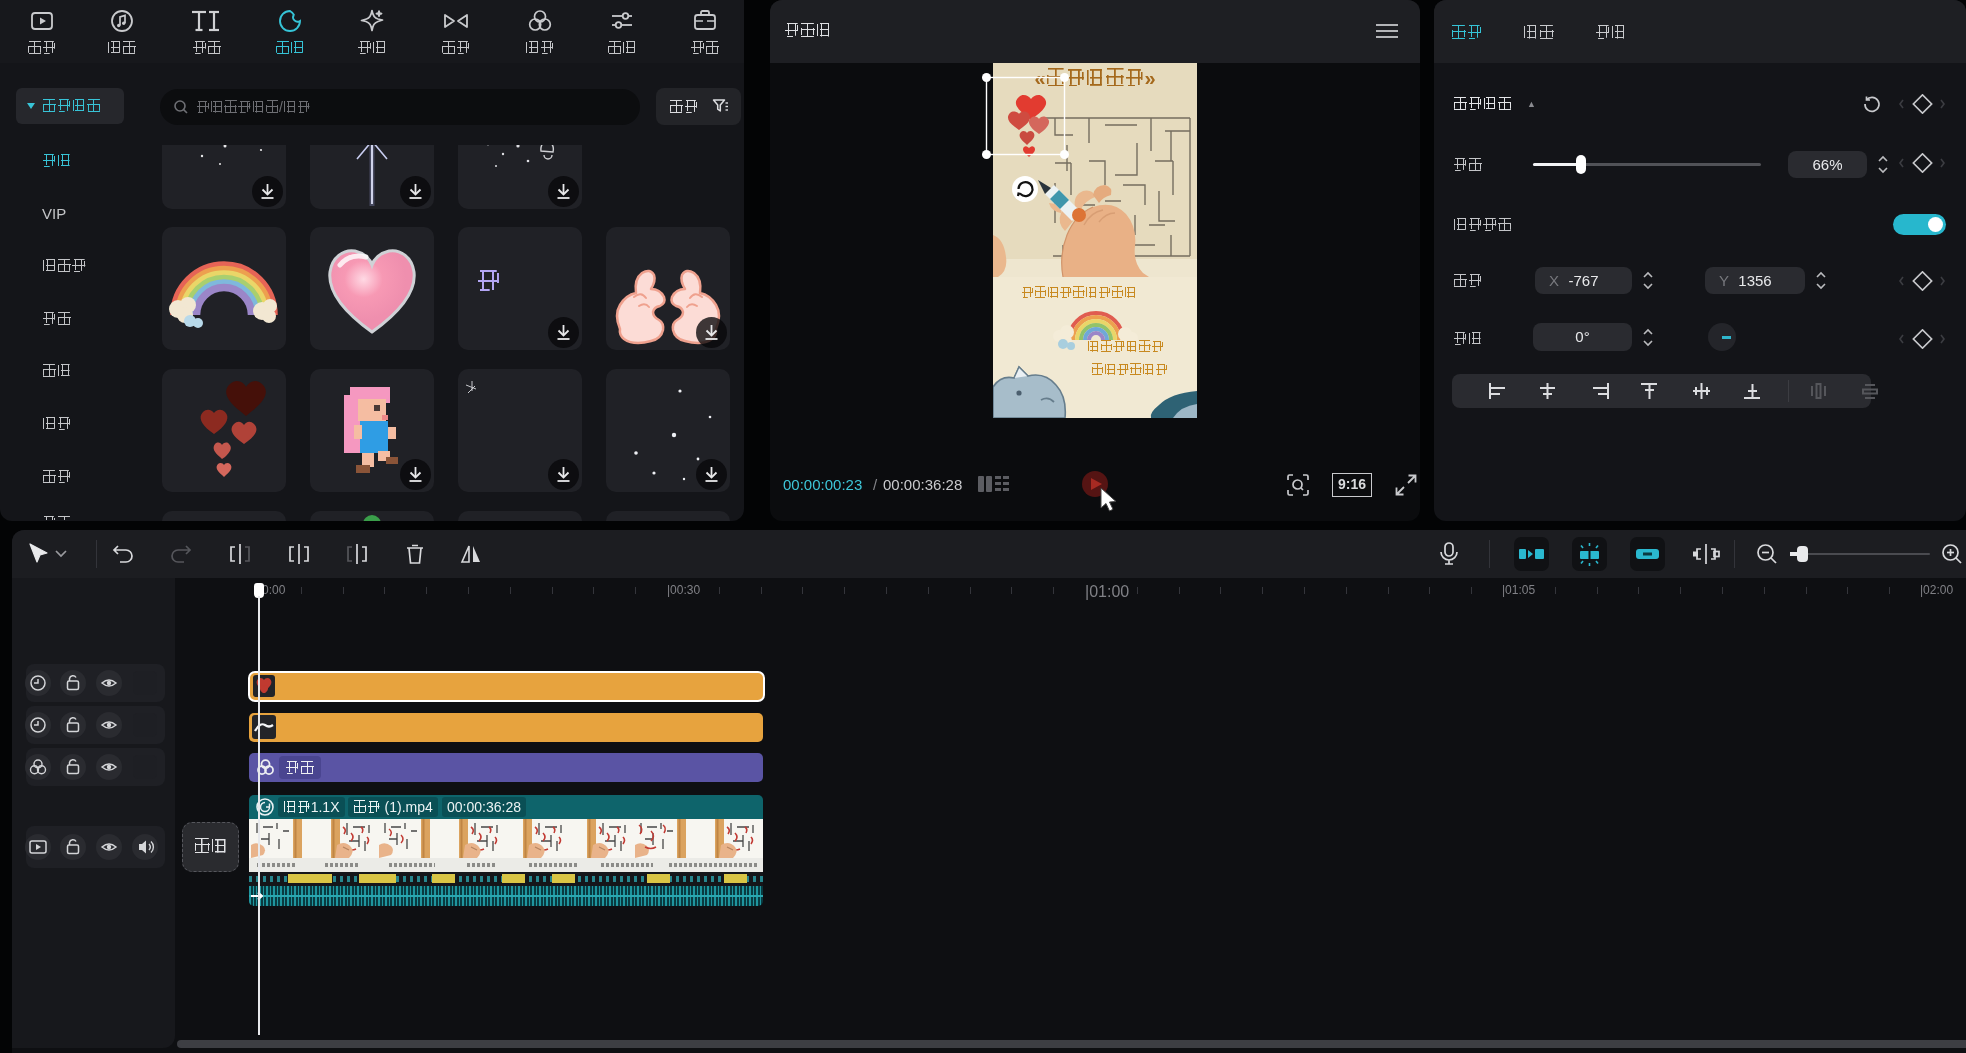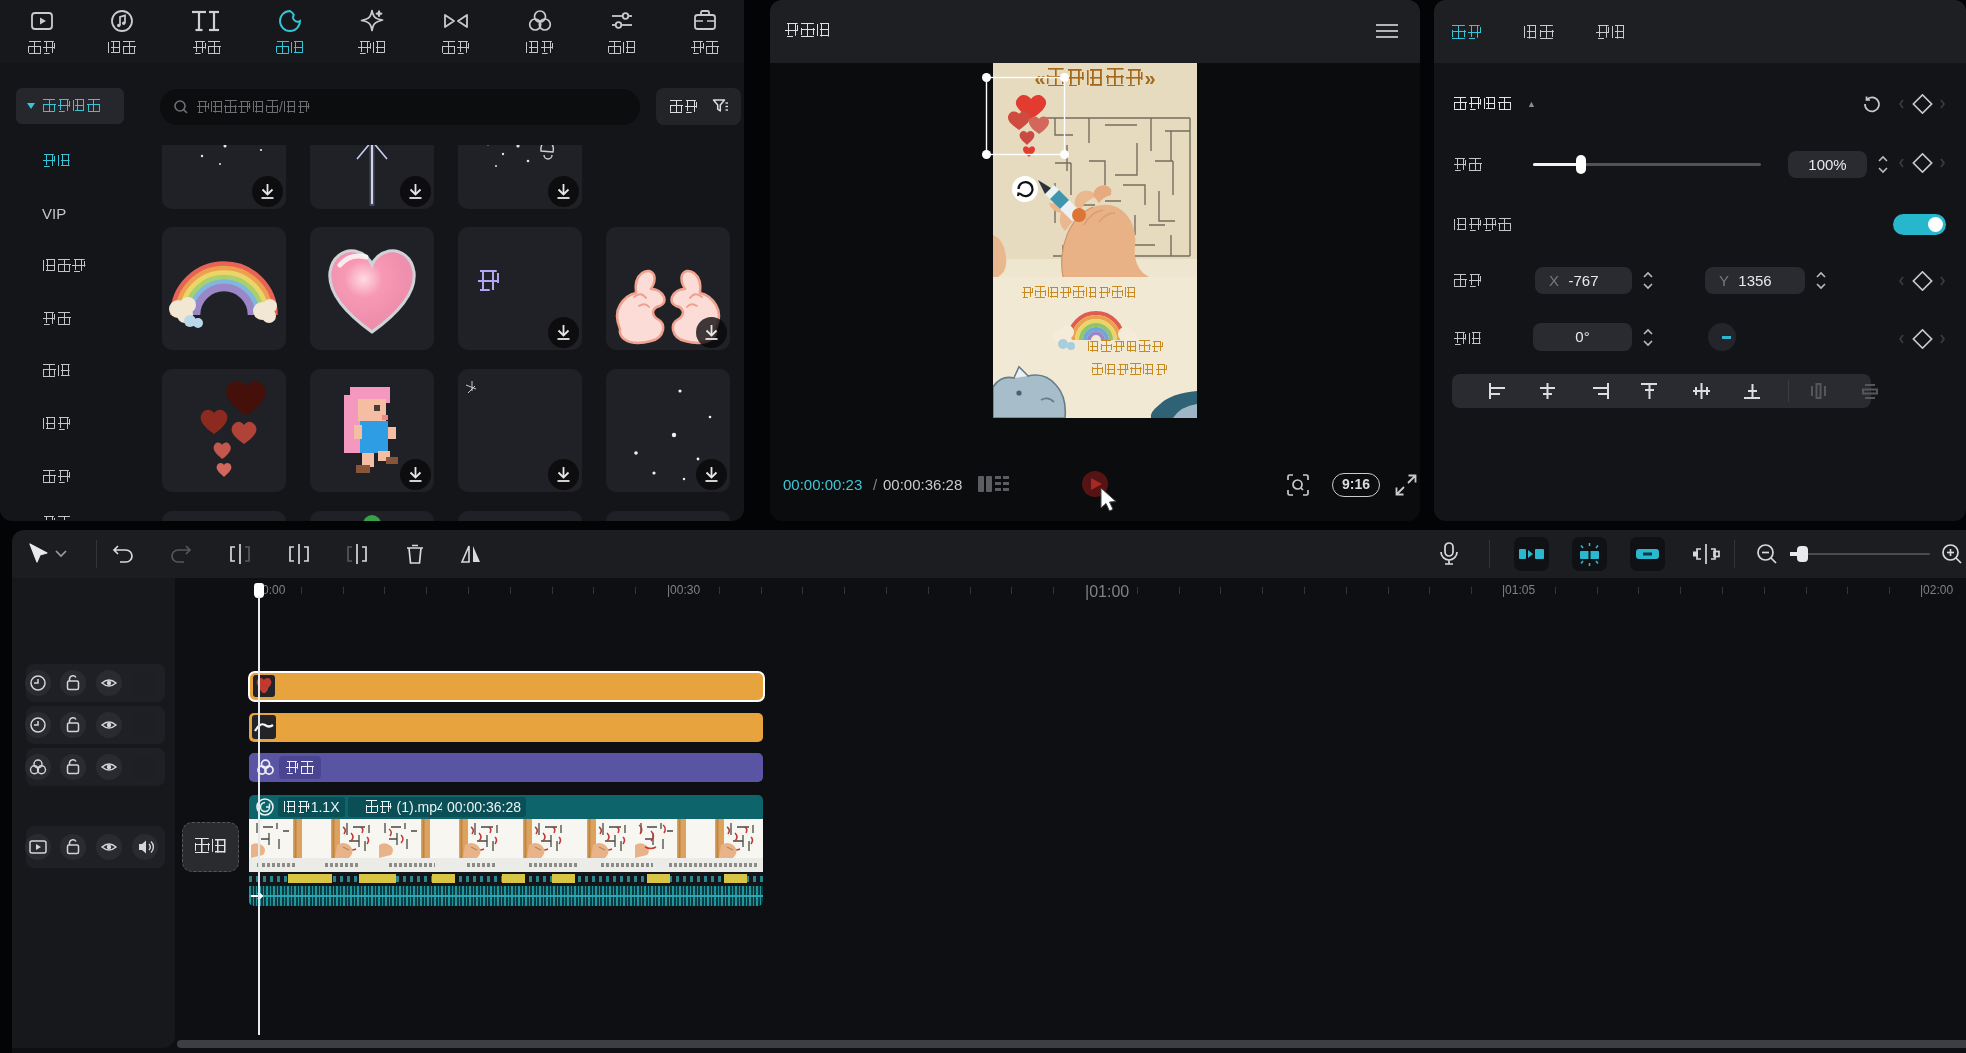--- a/index.html
+++ b/index.html
@@ -426,21 +426,21 @@
         <path d="M10 8 L21 14 L10 20 Z" fill="#a62a22"></path>
         <path d="M20 18 L20 38 L25 33.5 L28.5 41 L32 39.3 L28.5 32 L35 31.5 Z" fill="#fff" stroke="#444" stroke-width="1"></path>
       </svg>
   <svg class="a" style="left:517px;top:14px" width="22" height="22" viewBox="0 0 22 22">
         <g stroke="#c9cacd" stroke-width="1.7" fill="none">
           <path d="M1 6 V2.5 A1.5 1.5 0 0 1 2.5 1 H6 M16 1 h3.5 A1.5 1.5 0 0 1 21 2.5 V6 M21 16 v3.5 a1.5 1.5 0 0 1 -1.5 1.5 H16 M6 21 H2.5 A1.5 1.5 0 0 1 1 19.5 V16"></path>
           <circle cx="10.5" cy="10.5" r="4.5"></circle>
           <line x1="13.8" y1="13.8" x2="16" y2="16"></line>
         </g>
       </svg>
-  <div class="a" style="left:562px;top:13px;width:48px;height:24px;border:1.6px solid #c9cacd;border-radius:12px;color:#dadbde;font-size:14px;font-weight:bold;text-align:center;line-height:21px">9:16</div>
+  <div class="a" style="left:562px;top:13px;width:40px;height:24px;border:1.6px solid #c9cacd;border-radius:0;color:#dadbde;font-size:14px;font-weight:bold;text-align:center;line-height:21px">9:16</div>
   <svg class="a" style="left:625px;top:14px" width="22" height="22" viewBox="0 0 22 22">
         <g stroke="#c9cacd" stroke-width="1.8" fill="none">
           <path d="M13.5 1.5 H20.5 V8.5 M20.5 1.5 L13 9 M8.5 20.5 H1.5 V13.5 M1.5 20.5 L9 13"></path>
         </g>
       </svg>
  </div>
 </div>
 
 <div class="a" style="left:1434px;top:0;width:532px;height:521px;background:#131418;border-radius:12px" id="rpanel">
  <div class="a" style="left:0;top:0;width:532px;height:63px;background:#1e1f23;border-radius:12px 12px 0 0">
@@ -456,21 +456,21 @@
  <svg class="a" style="left:463px;top:94px" width="50" height="20" viewBox="0 0 50 20">
       <path d="M6 6 L3 10 L6 14" stroke="#3c3d42" fill="none" stroke-width="1.6"></path>
       <rect x="19" y="3.5" width="13" height="13" transform="rotate(45 25.5 10)" fill="none" stroke="#c8c9cc" stroke-width="1.6"></rect>
       <path d="M44 6 L47 10 L44 14" stroke="#3c3d42" fill="none" stroke-width="1.6"></path>
     </svg>
 
  <div class="a" style="left:19px;top:156px;color:#c4c5c8;font-size:15px"><i class="z2"></i><i class="z"></i></div>
  <div class="a" style="left:99px;top:163px;width:228px;height:3px;background:#515257;border-radius:2px"></div>
  <div class="a" style="left:99px;top:163px;width:48px;height:3px;background:#f2f3f5;border-radius:2px"></div>
  <div class="a" style="left:142px;top:155px;width:10px;height:19px;background:#fff;border-radius:5px"></div>
- <div class="numbox" style="left:354px;top:151px;width:79px;height:27px;line-height:27px">100%</div>
+ <div class="numbox" style="left:354px;top:151px;width:79px;height:27px;line-height:27px">66%</div>
  <svg class="a" style="left:438px;top:151px" width="22" height="27" viewBox="0 0 22 27">
       <g stroke="#babbbe" stroke-width="1.6" fill="none">
         <path d="M7 10 L11 6 L15 10"></path>
         <path d="M7 17 L11 21 L15 17"></path>
       </g>
     </svg>
  <svg class="a" style="left:463px;top:153px" width="50" height="20" viewBox="0 0 50 20">
       <path d="M6 6 L3 10 L6 14" stroke="#3c3d42" fill="none" stroke-width="1.6"></path>
       <rect x="19" y="3.5" width="13" height="13" transform="rotate(45 25.5 10)" fill="none" stroke="#c8c9cc" stroke-width="1.6"></rect>
       <path d="M44 6 L47 10 L44 14" stroke="#3c3d42" fill="none" stroke-width="1.6"></path>
@@ -800,21 +800,21 @@
       </svg>
    <div class="a" style="left:30px;top:3px;height:23px;background:#4a4590;border-radius:4px;color:#f0f1f4;font-size:15px;line-height:23px;padding:0 6px"><i class="z2"></i><i class="z"></i></div>
  </div>
  <div class="a" style="left:237px;top:265px;width:514px;height:111px;border-radius:5px;overflow:hidden">
   <div class="a" style="left:0;top:0;width:514px;height:24px;background:#0e646b">
    <svg class="a" style="left:7px;top:3px" width="18" height="18" viewBox="0 0 18 18">
           <circle cx="9" cy="9" r="8" fill="none" stroke="#e8f2f3" stroke-width="1.6"></circle>
           <path d="M9 4.5 A4.5 4.5 0 1 0 13.5 9 M13.5 5.5 V9 H10" fill="none" stroke="#e8f2f3" stroke-width="1.5"></path>
         </svg>
    <div class="a" style="left:29px;top:2px;height:20px;background:#0a4f55;border-radius:3px;color:#ecf3f4;font-size:14px;line-height:20px;padding:0 5px"><i class="z3"></i><i class="z2"></i>1.1X</div>
-   <div class="a" style="left:99px;top:2px;height:20px;background:#0a4f55;border-radius:3px;color:#ecf3f4;font-size:14px;line-height:20px;padding:0 17px"><i class="z"></i><i class="z2"></i> (1).mp4</div>
+   <div class="a" style="left:99px;top:2px;height:20px;background:#0a4f55;border-radius:3px;color:#ecf3f4;font-size:14px;line-height:20px;padding:0 5px"><i class="z"></i><i class="z2"></i> (1).mp4</div>
    <div class="a" style="left:193px;top:2px;height:20px;background:#0a4f55;border-radius:3px;color:#ecf3f4;font-size:14px;line-height:20px;padding:0 5px">00:00:36:28</div>
   </div>
   <div class="a" style="left:0;top:24px;width:514px;height:39px;background:#f6f5f1" id="filmstrip">
    <svg width="514" height="39" viewBox="0 0 514 39">
     <defs>
      <g id="fra">
               <rect width="64" height="39" fill="#f7f6f1"></rect>
               <rect x="44" y="0" width="9" height="39" fill="#dba35f"></rect>
               <rect x="45.5" y="0" width="2" height="39" fill="#c08544"></rect>
               <g stroke="#474747" stroke-width="1.3" fill="none">

